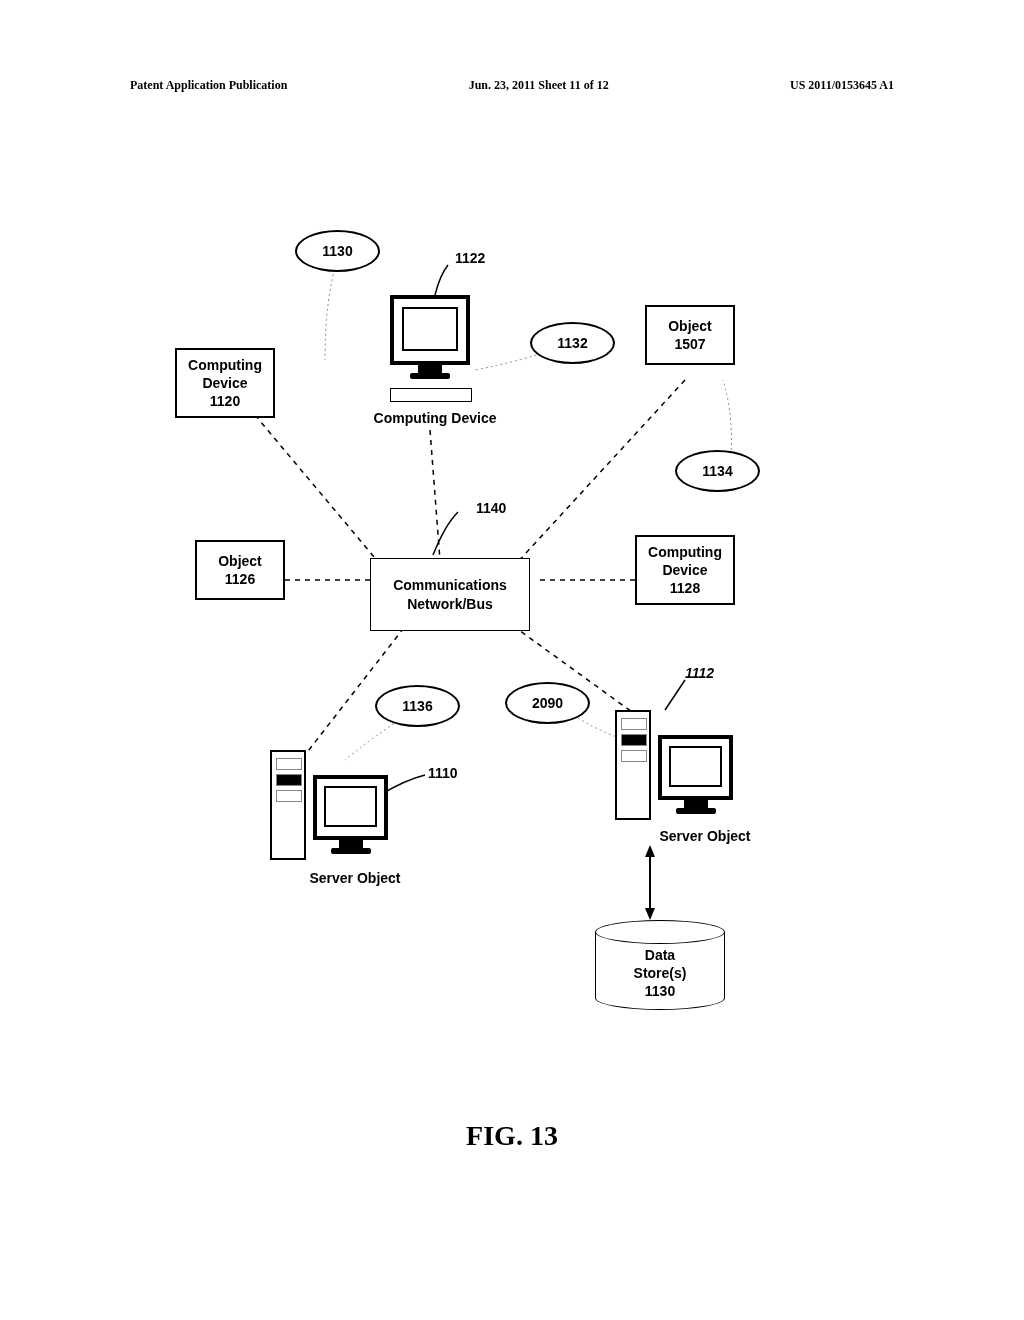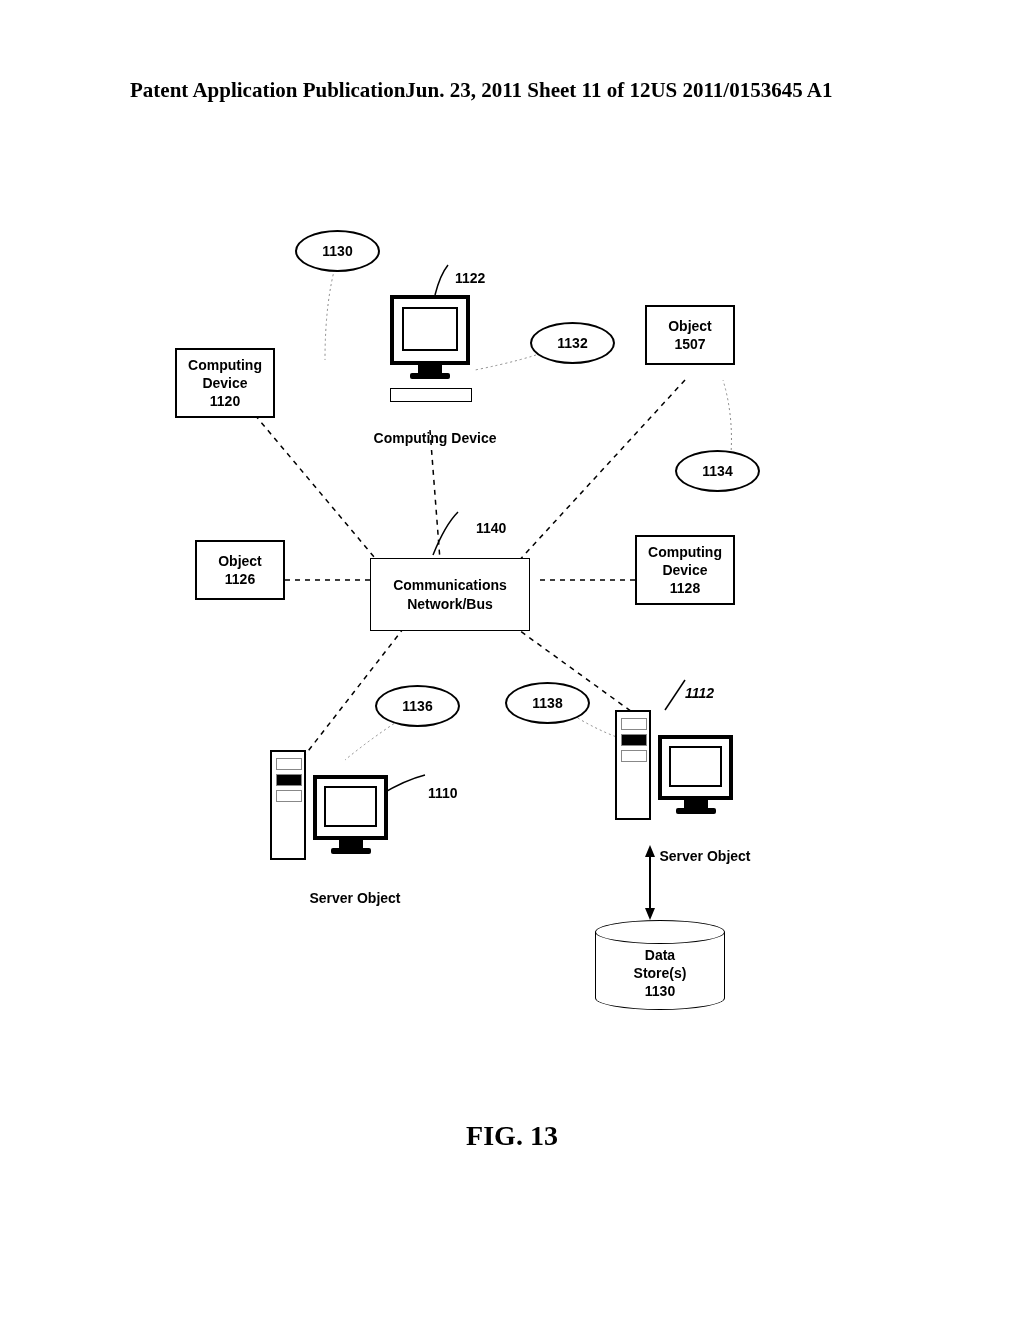--- a/index.html
+++ b/index.html
@@ -14,22 +14,23 @@
     position: relative;
     width: 1024px;
     height: 1320px;
   }
   .header {
     position: absolute;
     top: 78px;
     left: 0;
     width: 1024px;
     display: flex;
+    justify-content: space-between;
     padding: 0 130px 0 130px;
-    font-size: 21px;
+    font-size: 12px;
     font-weight: bold;
     font-family: "Times New Roman", serif;
   }
   .diagram {
     position: absolute;
     top: 220px;
     left: 175px;
     width: 650px;
     height: 800px;
   }
@@ -57,21 +58,20 @@
     font-size: 14px;
     display: flex;
     align-items: center;
     justify-content: center;
   }
   .label {
     position: absolute;
     font-weight: bold;
     font-size: 14px;
     text-align: center;
-    margin-top: 20px;
   }
   .fig-caption {
     position: absolute;
     top: 1120px;
     width: 1024px;
     text-align: center;
     font-family: "Times New Roman", serif;
     font-weight: bold;
     font-size: 28px;
   }
@@ -187,21 +187,21 @@
     <div class="ellipse" style="left:355px; top:102px; width:85px; height:42px;">
       <span>1132</span>
     </div>
     <div class="ellipse" style="left:500px; top:230px; width:85px; height:42px;">
       <span>1134</span>
     </div>
     <div class="ellipse" style="left:200px; top:465px; width:85px; height:42px;">
       <span>1136</span>
     </div>
     <div class="ellipse" style="left:330px; top:462px; width:85px; height:42px;">
-      <span>1138</span>
+      <span>2090</span>
     </div>
 
     <div class="box" style="left:0px; top:128px; width:100px; height:70px;">
       <span>Computing</span>
       <span>Device</span>
       <span>1120</span>
     </div>
 
     <div class="box" style="left:470px; top:85px; width:90px; height:60px;">
       <span>Object</span>

